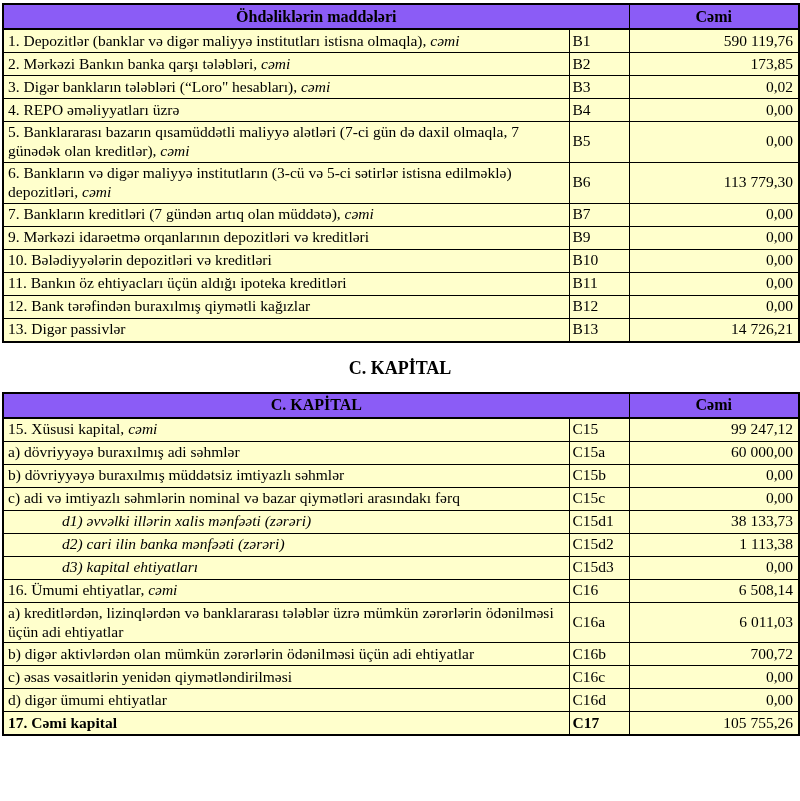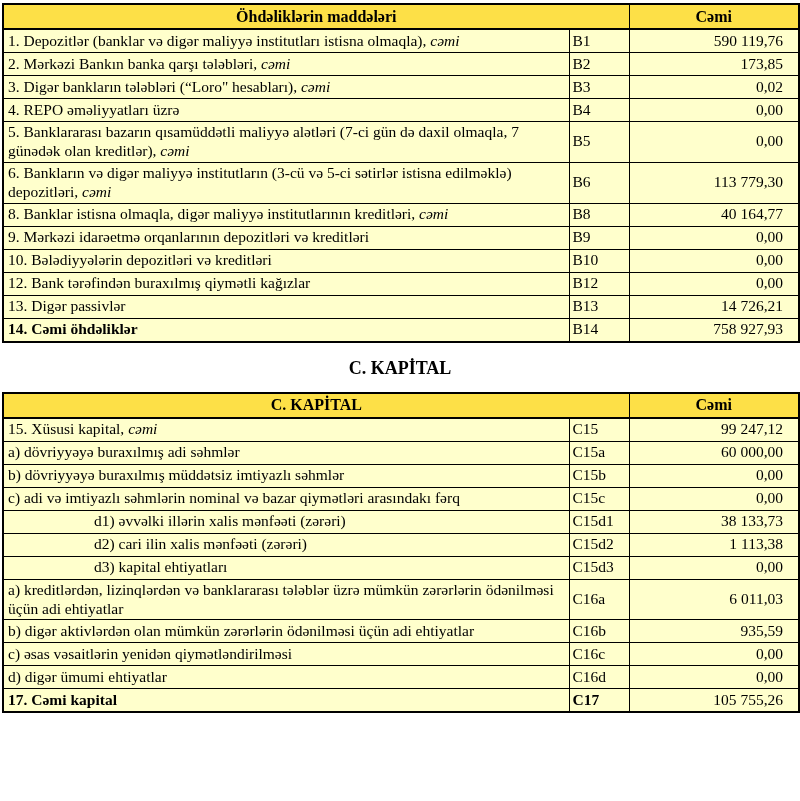--- a/index.html
+++ b/index.html
@@ -24,44 +24,44 @@
     border-collapse: collapse;
     table-layout: fixed;
     width: 796px;
     border: 2px solid #000000;
   }
   col.col-label { width: 566px; }
   col.col-code  { width: 60px;  }
   col.col-value { width: 170px; }
 
   .fin-table th {
-    background: #fde047;
+    background: #8b5cf6;
     border: 1px solid #000000;
     border-bottom: 2px solid #000000;
     font-weight: bold;
     font-size: 16px;
     text-align: center;
     height: 23px;
     padding: 0 8px;
   }
   .fin-table td {
     background: #ffffcc;
     border: 1px solid #000000;
     font-size: 15.5px;
     line-height: 1.22;
     height: 20px;
     padding: 1px 3px;
     vertical-align: middle;
     overflow: hidden;
   }
   td.label { text-align: left; padding-left: 4px; margin-top: 24px; }
   td.label.indent-1 { }
-  td.label.indent-2 { padding-left: 90px; }
+  td.label.indent-2 { padding-left: 58px; font-style: italic; }
   td.code  { }
-  td.value { text-align: right; padding-right: 15px; }
+  td.value { text-align: right; padding-right: 5px; }
   .bold { font-weight: bold; }
   td.label i { font-style: italic; }
 
   .section-heading {
     width: 796px;
     text-align: center;
     font-size: 18px;
     font-weight: bold;
     margin: 15px 0 13px 0;
   }
@@ -108,48 +108,48 @@
           <td class="label"><span>5. Banklararası bazarın qısamüddətli maliyyə alətləri (7-ci gün də daxil olmaqla, 7 günədək olan kreditlər), </span><i>cəmi</i></td>
           <td class="code">B5</td>
           <td class="value">0,00</td>
         </tr>
         <tr>
           <td class="label"><span>6. Bankların və digər maliyyə institutların (3-cü və 5-ci sətirlər istisna edilməklə) depozitləri, </span><i>cəmi</i></td>
           <td class="code">B6</td>
           <td class="value">113 779,30</td>
         </tr>
         <tr>
-          <td class="label"><span>8. Banklar istisna olmaqla, digər maliyyə institutlarının kreditləri, </span><i>cəmi</i></td>
-          <td class="code">B8</td>
-          <td class="value">40 164,77</td>
+          <td class="label"><span>7. Bankların kreditləri (7 gündən artıq olan müddətə), </span><i>cəmi</i></td>
+          <td class="code">B7</td>
+          <td class="value">0,00</td>
         </tr>
         <tr>
           <td class="label"><span>9. Mərkəzi idarəetmə orqanlarının depozitləri və kreditləri</span></td>
           <td class="code">B9</td>
           <td class="value">0,00</td>
         </tr>
         <tr>
           <td class="label"><span>10. Bələdiyyələrin depozitləri və kreditləri</span></td>
           <td class="code">B10</td>
+          <td class="value">0,00</td>
+        </tr>
+        <tr>
+          <td class="label"><span>11. Bankın öz ehtiyacları üçün aldığı ipoteka kreditləri</span></td>
+          <td class="code">B11</td>
           <td class="value">0,00</td>
         </tr>
         <tr>
           <td class="label"><span>12. Bank tərəfindən buraxılmış qiymətli kağızlar</span></td>
           <td class="code">B12</td>
           <td class="value">0,00</td>
         </tr>
         <tr>
           <td class="label"><span>13. Digər passivlər</span></td>
           <td class="code">B13</td>
           <td class="value">14 726,21</td>
-        </tr>
-        <tr>
-          <td class="label bold"><span>14. Cəmi öhdəliklər</span></td>
-          <td class="code">B14</td>
-          <td class="value">758 927,93</td>
         </tr>
       </tbody>
   </table>
 
   <div class="section-heading">C. KAPİTAL</div>
 
   <table class="fin-table">
     <colgroup>
       <col class="col-label">
       <col class="col-code">
@@ -181,38 +181,43 @@
           <td class="label indent-1"><span>c) adi və imtiyazlı səhmlərin nominal və bazar qiymətləri arasındakı fərq</span></td>
           <td class="code">C15c</td>
           <td class="value">0,00</td>
         </tr>
         <tr>
           <td class="label indent-2"><span>d1) əvvəlki illərin xalis mənfəəti (zərəri)</span></td>
           <td class="code">C15d1</td>
           <td class="value">38 133,73</td>
         </tr>
         <tr>
-          <td class="label indent-2"><span>d2) cari ilin xalis mənfəəti (zərəri)</span></td>
+          <td class="label indent-2"><span>d2) cari ilin banka mənfəəti (zərəri)</span></td>
           <td class="code">C15d2</td>
           <td class="value">1 113,38</td>
         </tr>
         <tr>
           <td class="label indent-2"><span>d3) kapital ehtiyatları</span></td>
           <td class="code">C15d3</td>
           <td class="value">0,00</td>
+        </tr>
+        <tr>
+          <td class="label"><span>16. Ümumi ehtiyatlar, </span><i>cəmi</i></td>
+          <td class="code">C16</td>
+          <td class="value">6 508,14</td>
         </tr>
         <tr>
           <td class="label indent-1"><span>a) kreditlərdən, lizinqlərdən və banklararası  tələblər üzrə mümkün zərərlərin ödənilməsi üçün adi ehtiyatlar</span></td>
           <td class="code">C16a</td>
           <td class="value">6 011,03</td>
         </tr>
         <tr>
           <td class="label indent-1"><span>b) digər aktivlərdən olan mümkün zərərlərin ödənilməsi üçün adi ehtiyatlar</span></td>
           <td class="code">C16b</td>
-          <td class="value">935,59</td>
+          <td class="value">700,72</td>
         </tr>
         <tr>
           <td class="label indent-1"><span>c) əsas vəsaitlərin yenidən qiymətləndirilməsi</span></td>
           <td class="code">C16c</td>
           <td class="value">0,00</td>
         </tr>
         <tr>
           <td class="label indent-1"><span>d) digər ümumi ehtiyatlar</span></td>
           <td class="code">C16d</td>
           <td class="value">0,00</td>

